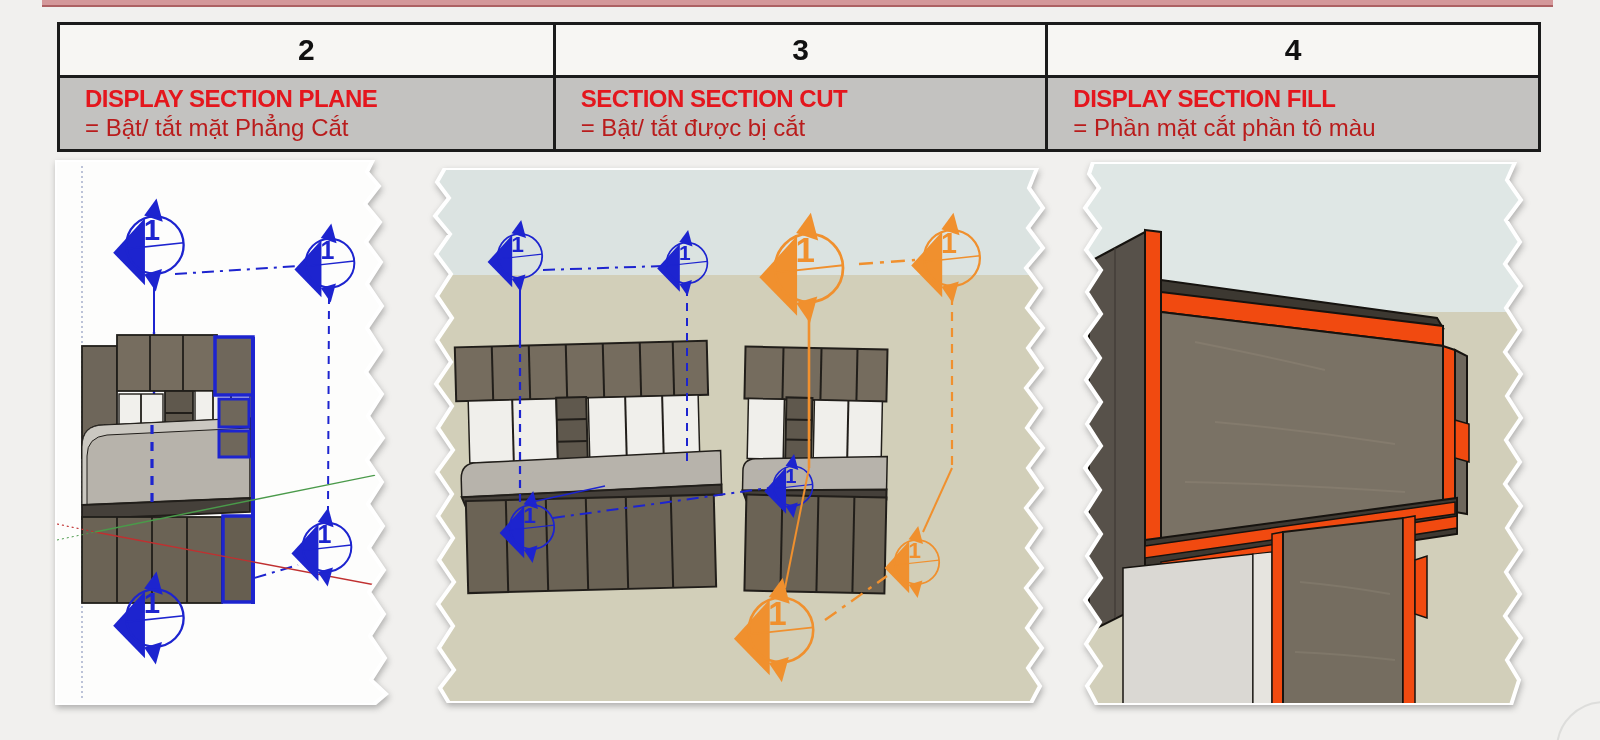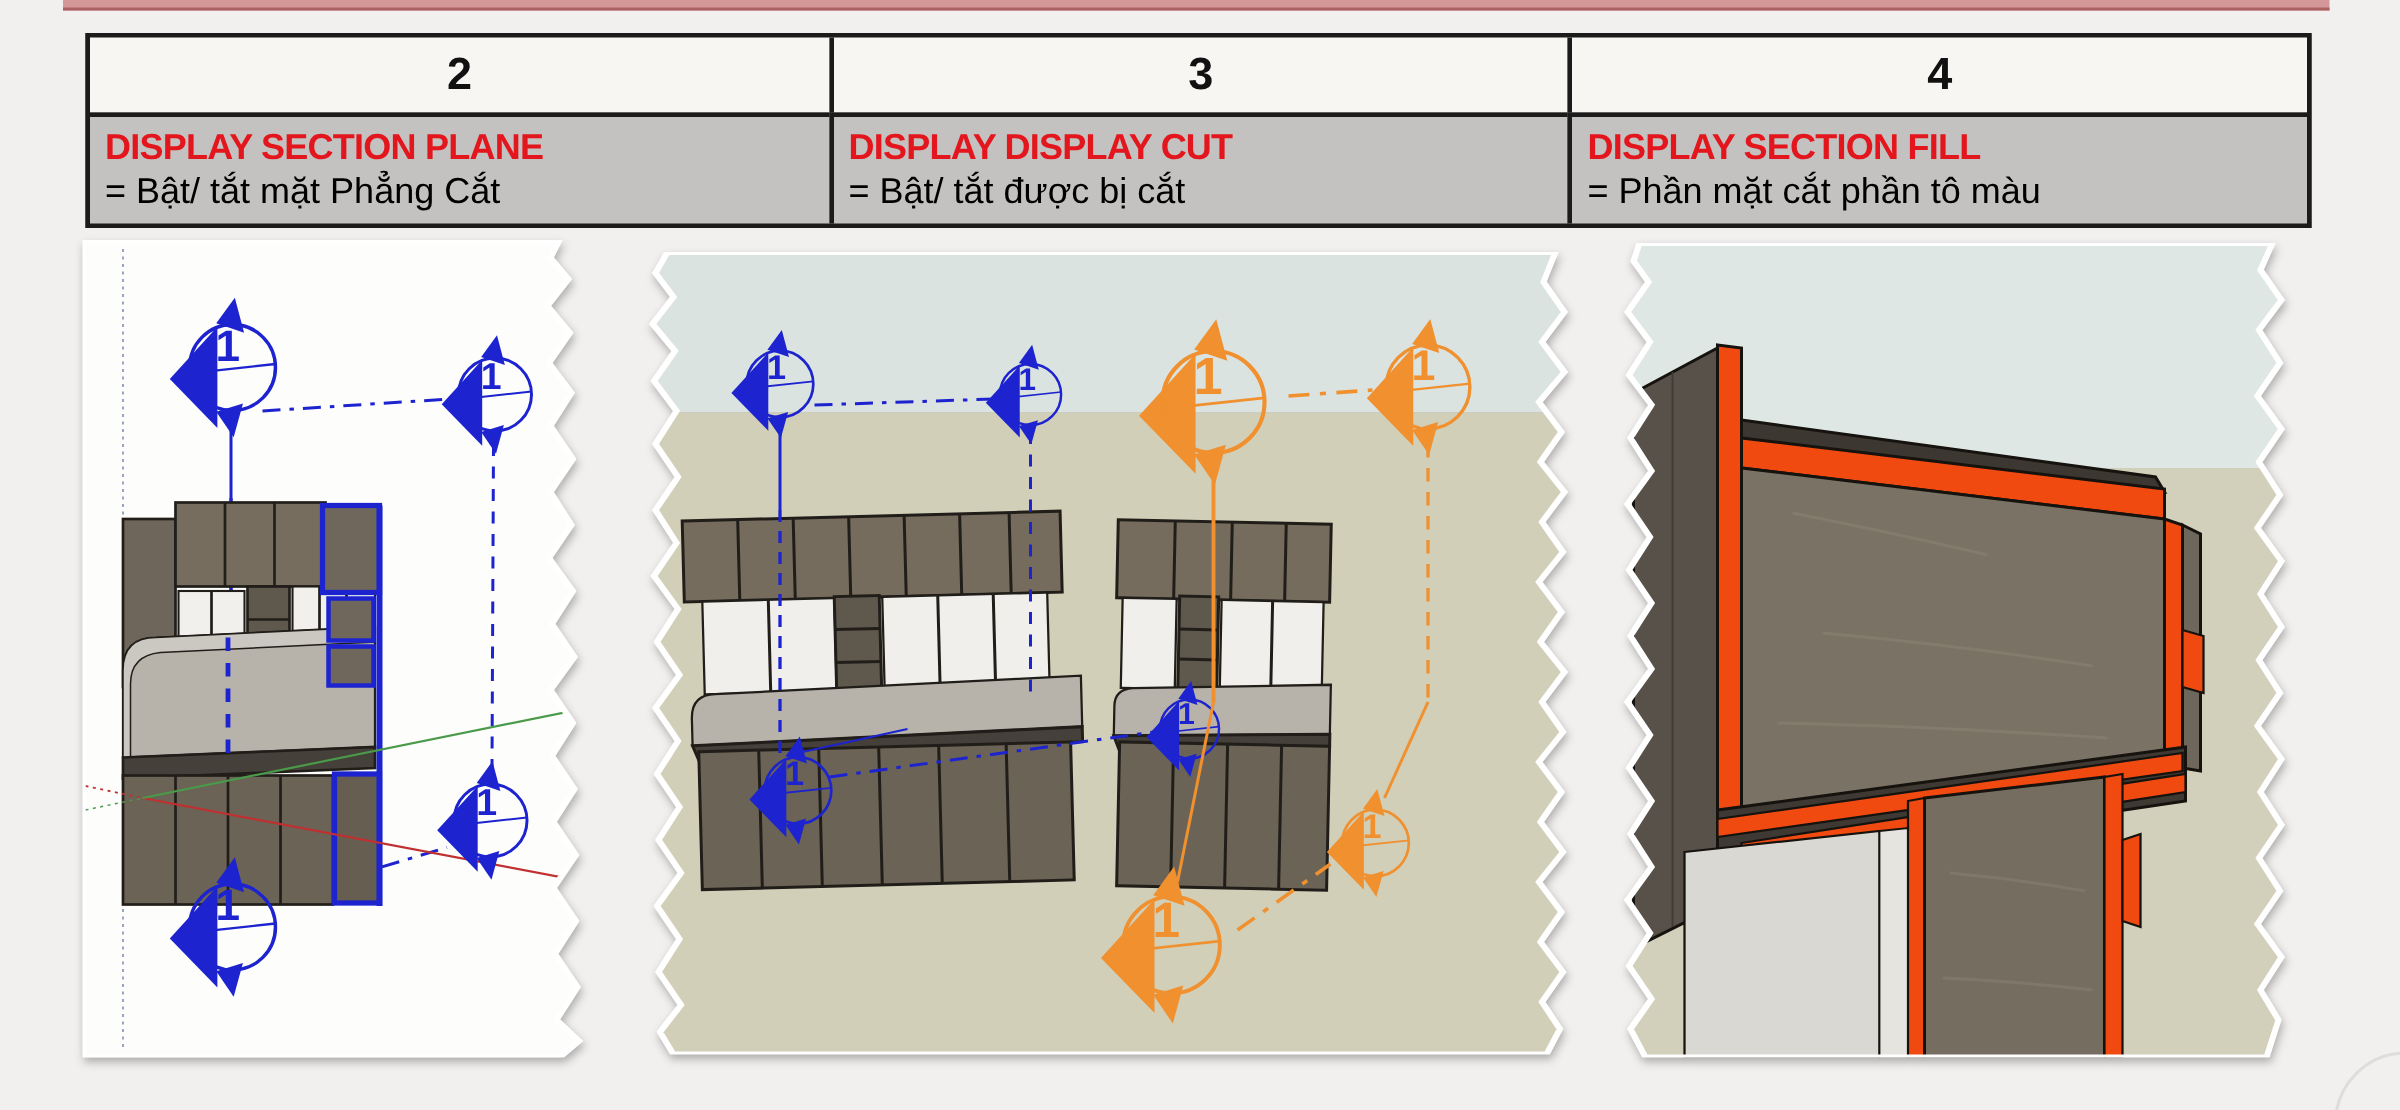--- a/index.html
+++ b/index.html
@@ -10,24 +10,24 @@
   .top-bar{position:absolute;left:42px;top:0;width:1511px;height:5px;
            background:#d4989a;border-bottom:2px solid #ad6163;}
 
   
   .hdr-table{position:absolute;left:57px;top:22px;width:1478px;
              display:grid;grid-template-columns:1fr 1fr 1fr;
              border:3px solid #1b1b1b;background:#1b1b1b;grid-gap:0;}
   .cell{background:#f7f6f3;}
   .cell.num{height:50px;display:flex;align-items:center;justify-content:center;
             font-size:30px;font-weight:bold;color:#111;}
-  .cell.desc{height:74px;background:#c3c2c0;padding:7px 10px 0 10px;box-sizing:border-box;border-top:3px solid #1b1b1b;}
+  .cell.desc{height:74px;background:#c3c2c0;padding:7px 10px 0 25px;box-sizing:border-box;border-top:3px solid #1b1b1b;}
   .cell.c2,.cell.c3{border-left:3px solid #1b1b1b;}
   .title{color:#e4161d;font-weight:bold;font-size:24px;line-height:28px;letter-spacing:-0.5px;}
-  .subtitle{color:#000000;font-size:24px;line-height:30px;}
+  .subtitle{color:#b91c1c;font-size:24px;line-height:30px;}
 
   .panel{position:absolute;filter:drop-shadow(1px 3px 3px rgba(90,90,90,.45));}
   svg{font-family:"Liberation Sans", sans-serif;}
 
   .watermark-circle{position:absolute;left:1556px;top:701px;width:92px;height:92px;
                     border:2px solid #dddddb;border-radius:50%;background:transparent;}
 </style>
 </head>
 <body>
 
@@ -50,21 +50,21 @@
 
   <div class="hdr-table">
     <div class="cell num c1">2</div>
     <div class="cell num c2">3</div>
     <div class="cell num c3">4</div>
     <div class="cell desc c1">
       <div class="title">DISPLAY SECTION PLANE</div>
       <div class="subtitle">= Bật/ tắt mặt Phẳng Cắt</div>
     </div>
     <div class="cell desc c2">
-      <div class="title">DISPLAY DISPLAY CUT</div>
+      <div class="title">SECTION SECTION CUT</div>
       <div class="subtitle">= Bật/ tắt được bị cắt</div>
     </div>
     <div class="cell desc c3">
       <div class="title">DISPLAY SECTION FILL</div>
       <div class="subtitle">= Phần mặt cắt phần tô màu</div>
     </div>
   </div>
 
   <svg class="panel" style="left:55px;top:160px" width="340" height="545" viewBox="0 0 340 545">
     <defs>

